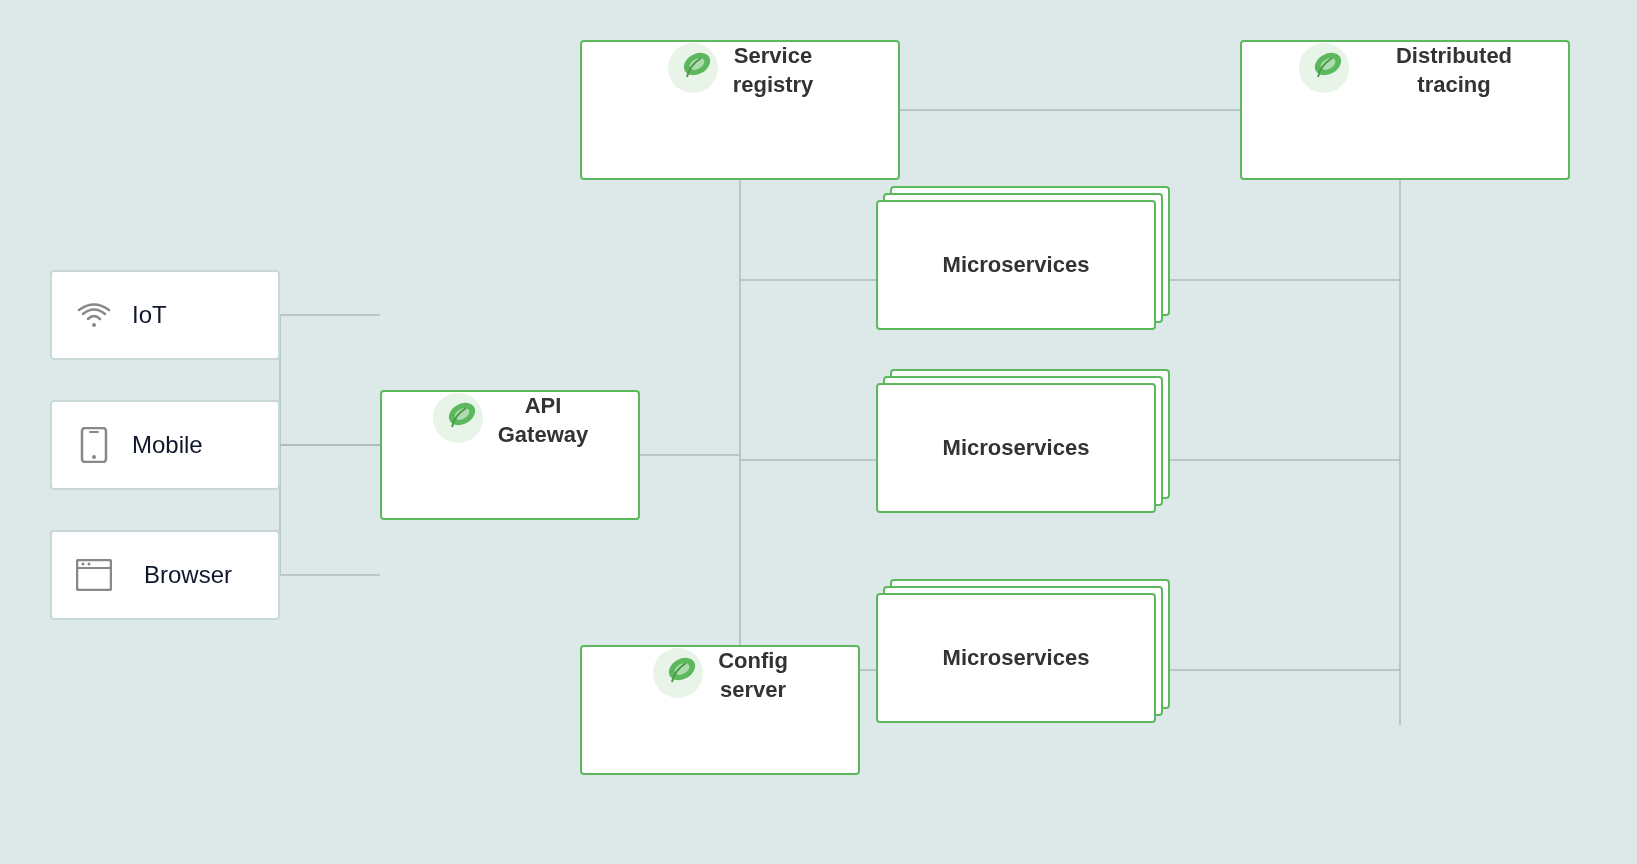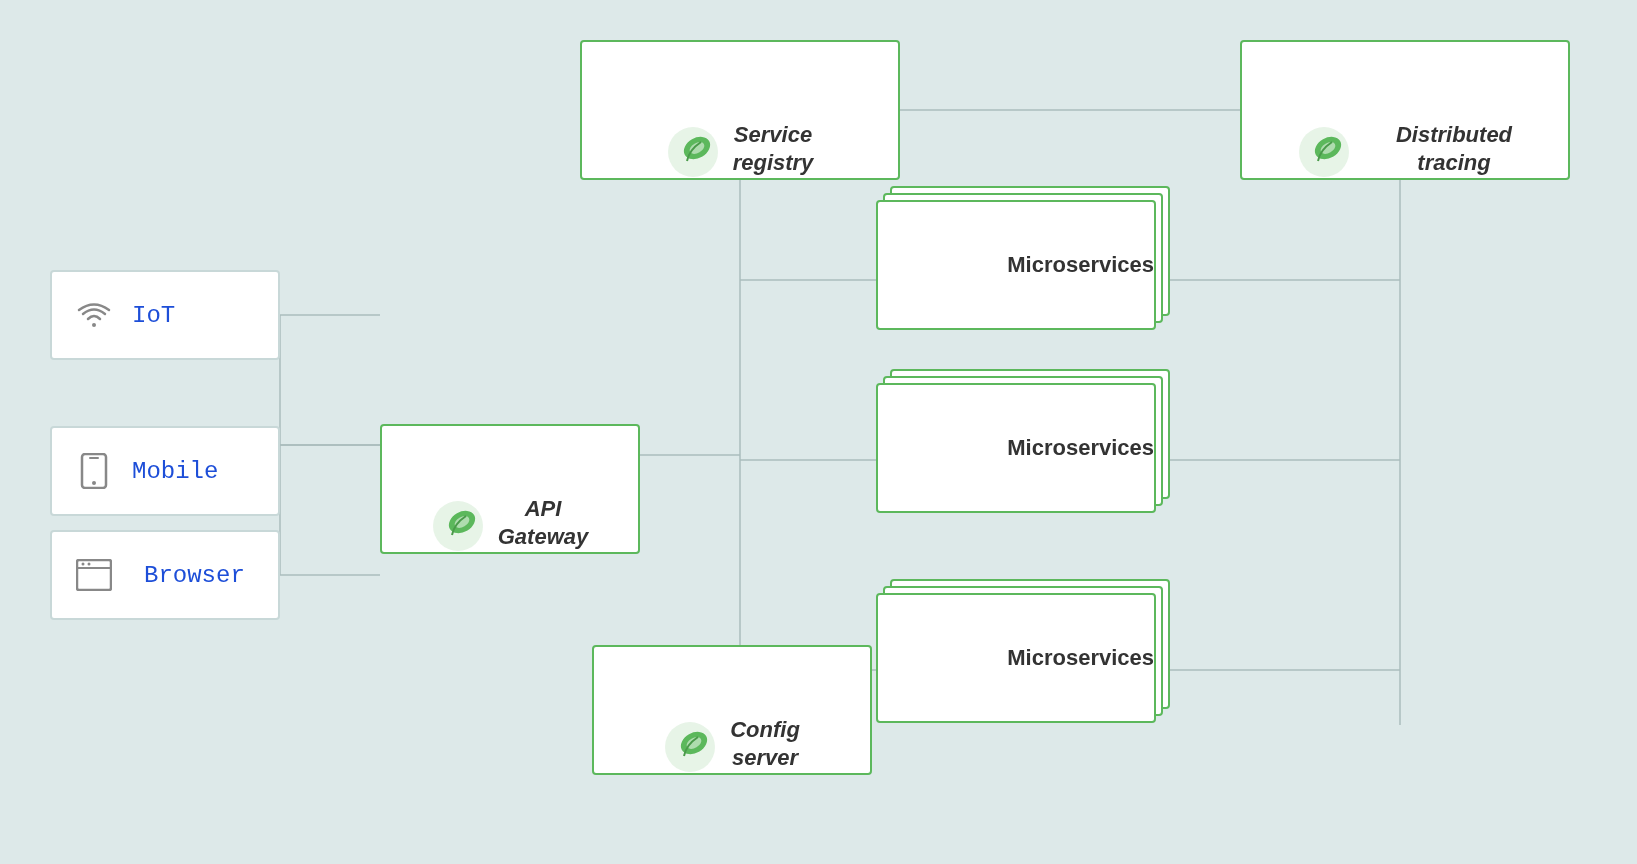--- a/index.html
+++ b/index.html
@@ -30,23 +30,22 @@
       pointer-events: none;
     }
 
     
     .box {
       position: absolute;
       background: #ffffff;
       border: 2px solid #5cb85c;
       border-radius: 4px;
       display: flex;
-      align-items: flex-end;
-      justify-content: center;
-      font-style: italic;
+      align-items: flex-start;
+      justify-content: center;
     }
 
     .box-label {
       font-size: 22px;
       font-weight: 600;
       color: #333;
       line-height: 1.3;
       text-align: center;
     }
 
@@ -71,22 +70,21 @@
       border: 2px solid #c8d8d8;
       border-radius: 4px;
       display: flex;
       align-items: center;
       padding: 0 24px;
     }
 
     .client-label {
       font-size: 24px;
       font-weight: 500;
-      color: #1d4ed8;
-      font-family: Liberation Mono, monospace;
+      color: #0f172a;
     }
 
     .client-icon {
       margin-right: 20px;
       color: #888;
       font-size: 28px;
       display: flex;
       align-items: center;
       justify-content: center;
       width: 36px;
@@ -117,21 +115,21 @@
 
     .microservices-stack .stack-front {
       position: absolute;
       background: #ffffff;
       border: 2px solid #5cb85c;
       border-radius: 4px;
       top: 0;
       left: 0;
       display: flex;
       align-items: center;
-      justify-content: flex-end;
+      justify-content: center;
     }
 
     .microservices-label {
       font-size: 22px;
       font-weight: 600;
       color: #333;
     }
   </style>
 </head>
 <body>
@@ -176,21 +174,21 @@
           <path d="M18 28 a1 1 0 0 1 0 0" stroke-width="4" stroke="#888"></path>
           <path d="M12 22 Q18 16 24 22"></path>
           <path d="M7 17 Q18 8 29 17"></path>
           <path d="M3 13 Q18 2 33 13"></path>
         </g>
       </svg>
     </div>
     <span class="client-label">IoT</span>
   </div>
 
-  <div class="client-box" style="left:50px; top:400px; width:230px; height:90px;margin-top:26px;">
+  <div class="client-box" style="left:50px; top:400px; width:230px; height:90px;">
     <div class="client-icon">
       <svg width="28" height="36" viewBox="0 0 28 36" fill="none">
         <rect x="2" y="1" width="24" height="34" rx="3" ry="3" stroke="#888" stroke-width="2.5" fill="none"></rect>
         <circle cx="14" cy="30" r="2" fill="#888"></circle>
         <line x1="10" y1="5" x2="18" y2="5" stroke="#888" stroke-width="2" stroke-linecap="round"></line>
       </svg>
     </div>
     <span class="client-label">Mobile</span>
   </div>
 
@@ -223,33 +221,33 @@
       <svg class="leaf-icon" viewBox="0 0 52 52" fill="none">
         <circle cx="26" cy="26" r="25" fill="#5cb85c" opacity="0.15"></circle>
         <ellipse cx="30" cy="22" rx="14" ry="10" fill="#5cb85c" transform="rotate(-30 30 22)"></ellipse>
         <ellipse cx="30" cy="22" rx="8" ry="5" fill="white" opacity="0.5" transform="rotate(-30 30 22)"></ellipse>
         <path d="M20 35 Q22 24 34 16" stroke="#4a9a4a" stroke-width="2" fill="none"></path>
       </svg>
     </div>
     <div class="box-label">Distributed<br>tracing</div>
   </div>
 
-  <div class="box" style="left:380px; top:390px; width:260px; height:130px;margin-top:34px;">
+  <div class="box" style="left:380px; top:390px; width:260px; height:130px;">
     <div class="box-icon">
       <svg class="leaf-icon" viewBox="0 0 52 52" fill="none">
         <circle cx="26" cy="26" r="25" fill="#5cb85c" opacity="0.15"></circle>
         <ellipse cx="30" cy="22" rx="14" ry="10" fill="#5cb85c" transform="rotate(-30 30 22)"></ellipse>
         <ellipse cx="30" cy="22" rx="8" ry="5" fill="white" opacity="0.5" transform="rotate(-30 30 22)"></ellipse>
         <path d="M20 35 Q22 24 34 16" stroke="#4a9a4a" stroke-width="2" fill="none"></path>
       </svg>
     </div>
     <div class="box-label">API<br>Gateway</div>
   </div>
 
-  <div class="box" style="left:580px; top:645px; width:280px; height:130px;margin-left:12px;">
+  <div class="box" style="left:580px; top:645px; width:280px; height:130px;">
     <div class="box-icon">
       <svg class="leaf-icon" viewBox="0 0 52 52" fill="none">
         <circle cx="26" cy="26" r="25" fill="#5cb85c" opacity="0.15"></circle>
         <ellipse cx="30" cy="22" rx="14" ry="10" fill="#5cb85c" transform="rotate(-30 30 22)"></ellipse>
         <ellipse cx="30" cy="22" rx="8" ry="5" fill="white" opacity="0.5" transform="rotate(-30 30 22)"></ellipse>
         <path d="M20 35 Q22 24 34 16" stroke="#4a9a4a" stroke-width="2" fill="none"></path>
       </svg>
     </div>
     <div class="box-label">Config<br>server</div>
   </div>

